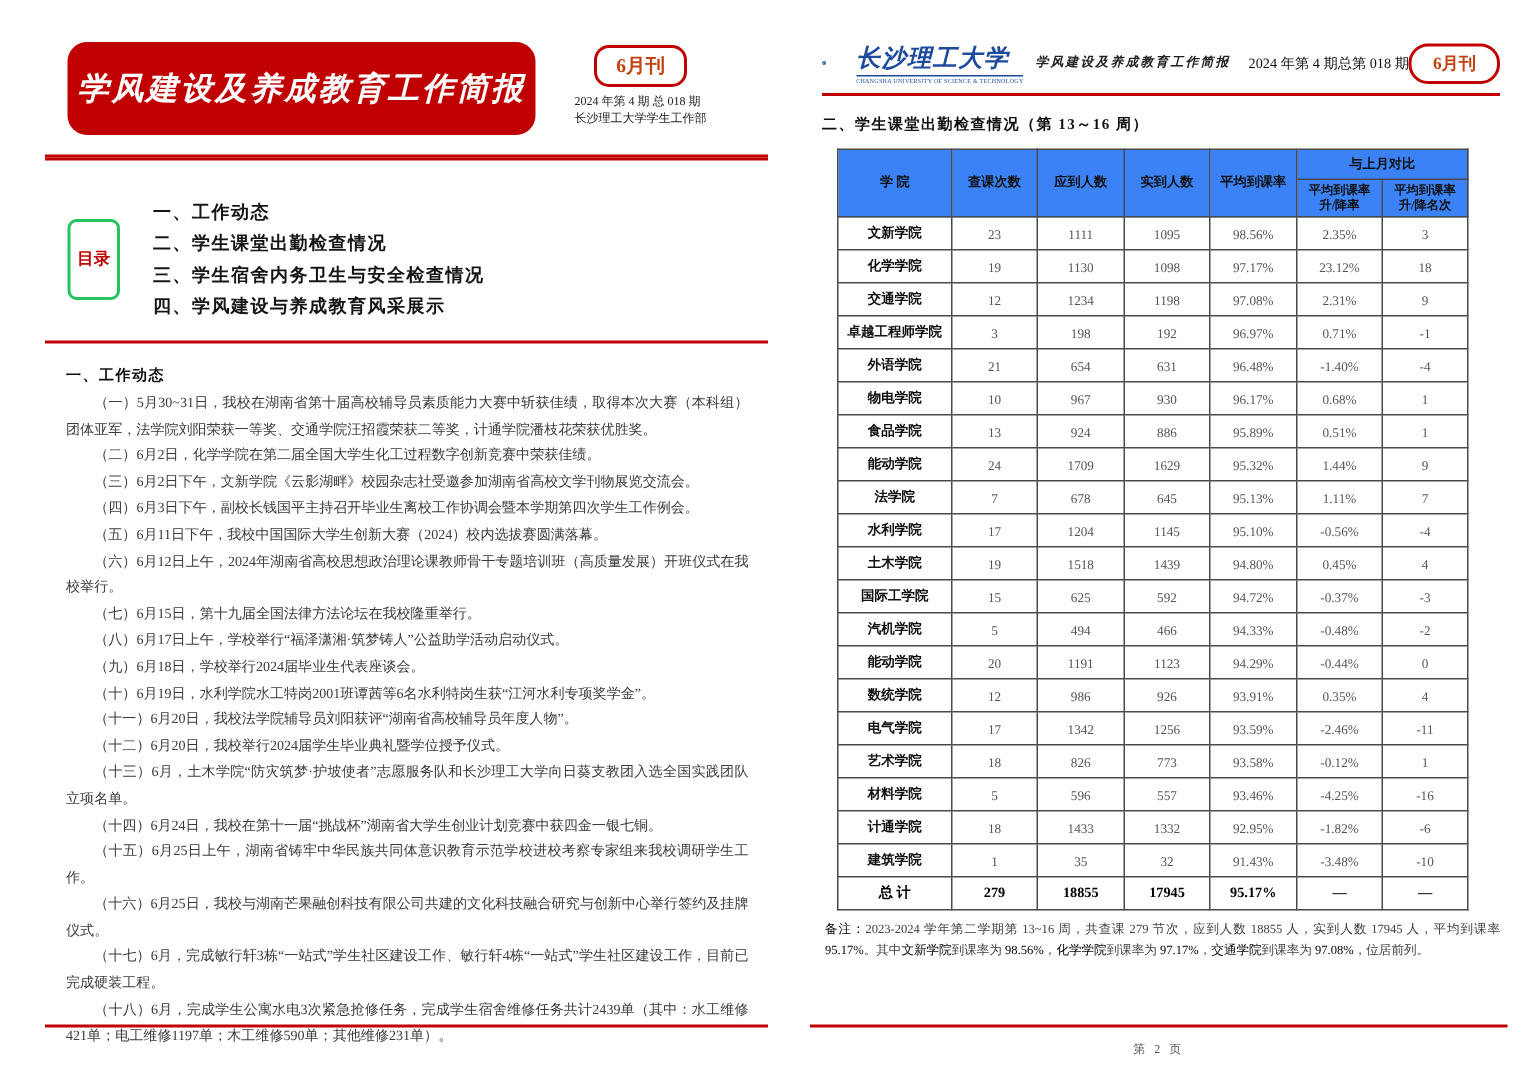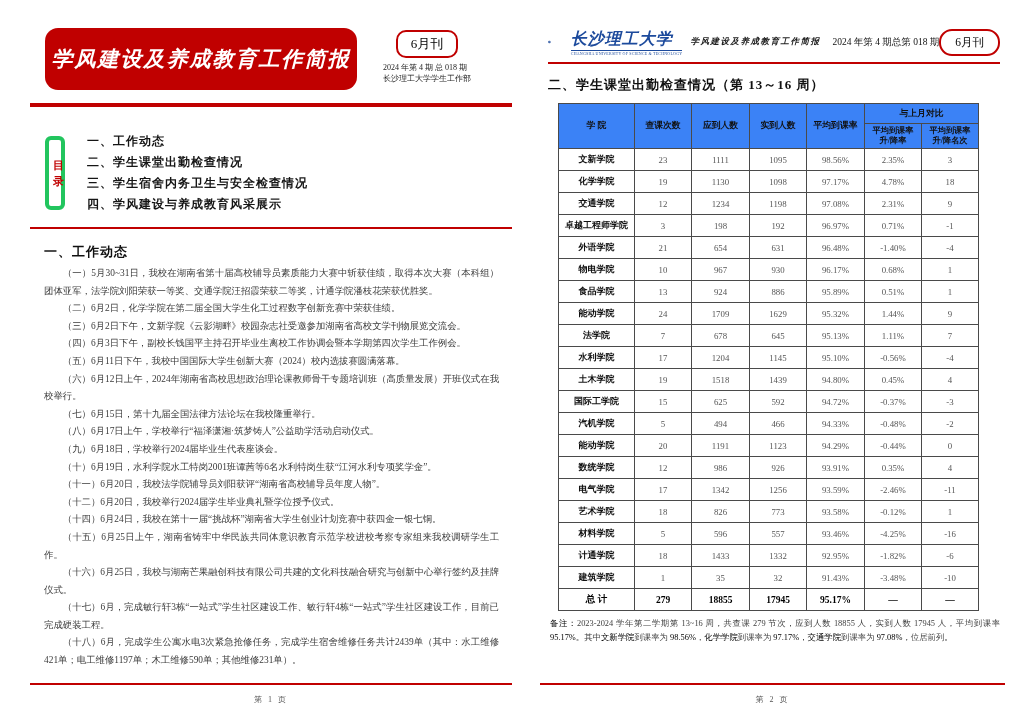--- a/index.html
+++ b/index.html
@@ -8,33 +8,33 @@
   .page { position:absolute; top:0; height:725px; }
   .page-left  { left:30px;  width:482px; }
   .page-right { left:540px; width:465px; }
 
   
   .banner-row { display:flex; margin-top:28px; padding-left:15px; }
   .banner { width:312px; height:62px; background:#c00000; border-radius:13px;
     color:#fff; display:flex; align-items:center; justify-content:center;
     font-size:21px; font-weight:bold; font-style:italic; letter-spacing:2px; }
   .issue-col { margin-left:26px; display:flex; flex-direction:column; align-items:center; }
-  .badge { border:2px solid #c00000; color:#000000; border-radius:10px;
-    padding:3px 13px; font-size:13px; font-weight:normal; white-space:nowrap; }
+  .badge { border:2px solid #c00000; color:#c2410c; border-radius:10px;
+    padding:3px 13px; font-size:13px; font-weight:bold; white-space:nowrap; }
   .badge-left { margin-top:2px; }
   .issue-lines { margin-top:4px; font-size:8px; color:#222; line-height:11px; text-align:left; white-space:nowrap; }
   .rule-double { margin-top:13px; height:4px; border-top:2px solid #c00000; border-bottom:2px solid #c00000; }
   .toc-row { display:flex; margin-top:24px; padding-left:15px; align-items:center; }
-  .toc-box { border:4px solid #22c55e; border-radius:6px; color:#c00000;
-    width:20px; padding:17px 4px; font-size:11px; font-weight:bold;
+  .toc-box { border:2px solid #22c55e; border-radius:6px; color:#c00000;
+    width:35px; padding:17px 4px; font-size:11px; font-weight:bold;
     text-align:center; line-height:16px; }
   .toc-list { margin-left:22px; }
   .toc-item { font-size:12px; line-height:21px; color:#151515; font-weight:600; letter-spacing:1px; }
   .rule-thin { margin-top:12px; height:2px; background:#c00000; }
-  .sec-title { padding-left:14px; font-size:13px; font-weight:bold; color:#101010; letter-spacing:1px; }
+  .sec-title { padding-left:14px; font-size:10px; font-weight:bold; color:#101010; letter-spacing:1px; }
   .sec-title-left { margin-top:14px; }
   .paras { margin-top:4px; padding:0 13px 0 14px; }
   .paras p { text-indent:2em; font-size:9.4px; line-height:17.6px; color:#3a3a3a; text-align:justify; }
   .footer { position:absolute; bottom:0; left:0; right:0; height:42px; }
   .footer-rule { height:2px; background:#c00000; }
   .footer-page { text-align:center; font-size:8px; color:#555; margin-top:9px; letter-spacing:2px; }
 
   
   .r-inner { padding:0 5px 0 8px; }
   .r-header { display:flex; align-items:center; margin-top:26px; height:32px; }
@@ -92,30 +92,30 @@
       <p>（三）6月2日下午，文新学院《云影湖畔》校园杂志社受邀参加湖南省高校文学刊物展览交流会。</p>
       <p>（四）6月3日下午，副校长钱国平主持召开毕业生离校工作协调会暨本学期第四次学生工作例会。</p>
       <p>（五）6月11日下午，我校中国国际大学生创新大赛（2024）校内选拔赛圆满落幕。</p>
       <p>（六）6月12日上午，2024年湖南省高校思想政治理论课教师骨干专题培训班（高质量发展）开班仪式在我校举行。</p>
       <p>（七）6月15日，第十九届全国法律方法论坛在我校隆重举行。</p>
       <p>（八）6月17日上午，学校举行“福泽潇湘·筑梦铸人”公益助学活动启动仪式。</p>
       <p>（九）6月18日，学校举行2024届毕业生代表座谈会。</p>
       <p>（十）6月19日，水利学院水工特岗2001班谭茜等6名水利特岗生获“江河水利专项奖学金”。</p>
       <p>（十一）6月20日，我校法学院辅导员刘阳获评“湖南省高校辅导员年度人物”。</p>
       <p>（十二）6月20日，我校举行2024届学生毕业典礼暨学位授予仪式。</p>
+      <p>（十三）6月，土木学院“防灾筑梦·护坡使者”志愿服务队和长沙理工大学向日葵支教团入选全国实践团队立项名单。</p>
       <p>（十四）6月24日，我校在第十一届“挑战杯”湖南省大学生创业计划竞赛中获四金一银七铜。</p>
       <p>（十五）6月25日上午，湖南省铸牢中华民族共同体意识教育示范学校进校考察专家组来我校调研学生工作。</p>
       <p>（十六）6月25日，我校与湖南芒果融创科技有限公司共建的文化科技融合研究与创新中心举行签约及挂牌仪式。</p>
       <p>（十七）6月，完成敏行轩3栋“一站式”学生社区建设工作、敏行轩4栋“一站式”学生社区建设工作，目前已完成硬装工程。</p>
       <p>（十八）6月，完成学生公寓水电3次紧急抢修任务，完成学生宿舍维修任务共计2439单（其中：水工维修421单；电工维修1197单；木工维修590单；其他维修231单）。</p>
     </div>
 
   <div class="footer">
     <div class="footer-rule"></div>
-    <div class="footer-page">第 1 页</div>
   </div>
 </div>
 
 <div class="page page-right">
   <div class="r-inner">
     <div class="r-header">
       <svg width="26" height="26" viewBox="0 0 26 26">
         <circle cx="13" cy="13" r="12" fill="#1c4a9c"></circle>
         <circle cx="13" cy="13" r="9.5" fill="none" stroke="#ffffff" stroke-width="1.2"></circle>
         <path d="M7 16 Q10 7 19 9 Q13 10 11 17 Z" fill="#ffffff"></path>
@@ -167,21 +167,21 @@
             <td class="num">98.56%</td>
             <td class="num">2.35%</td>
             <td class="num">3</td>
           </tr>
           <tr>
             <td class="college">化学学院</td>
             <td class="num">19</td>
             <td class="num">1130</td>
             <td class="num">1098</td>
             <td class="num">97.17%</td>
-            <td class="num">4.78%</td>
+            <td class="num">23.12%</td>
             <td class="num">18</td>
           </tr>
           <tr>
             <td class="college">交通学院</td>
             <td class="num">12</td>
             <td class="num">1234</td>
             <td class="num">1198</td>
             <td class="num">97.08%</td>
             <td class="num">2.31%</td>
             <td class="num">9</td>

